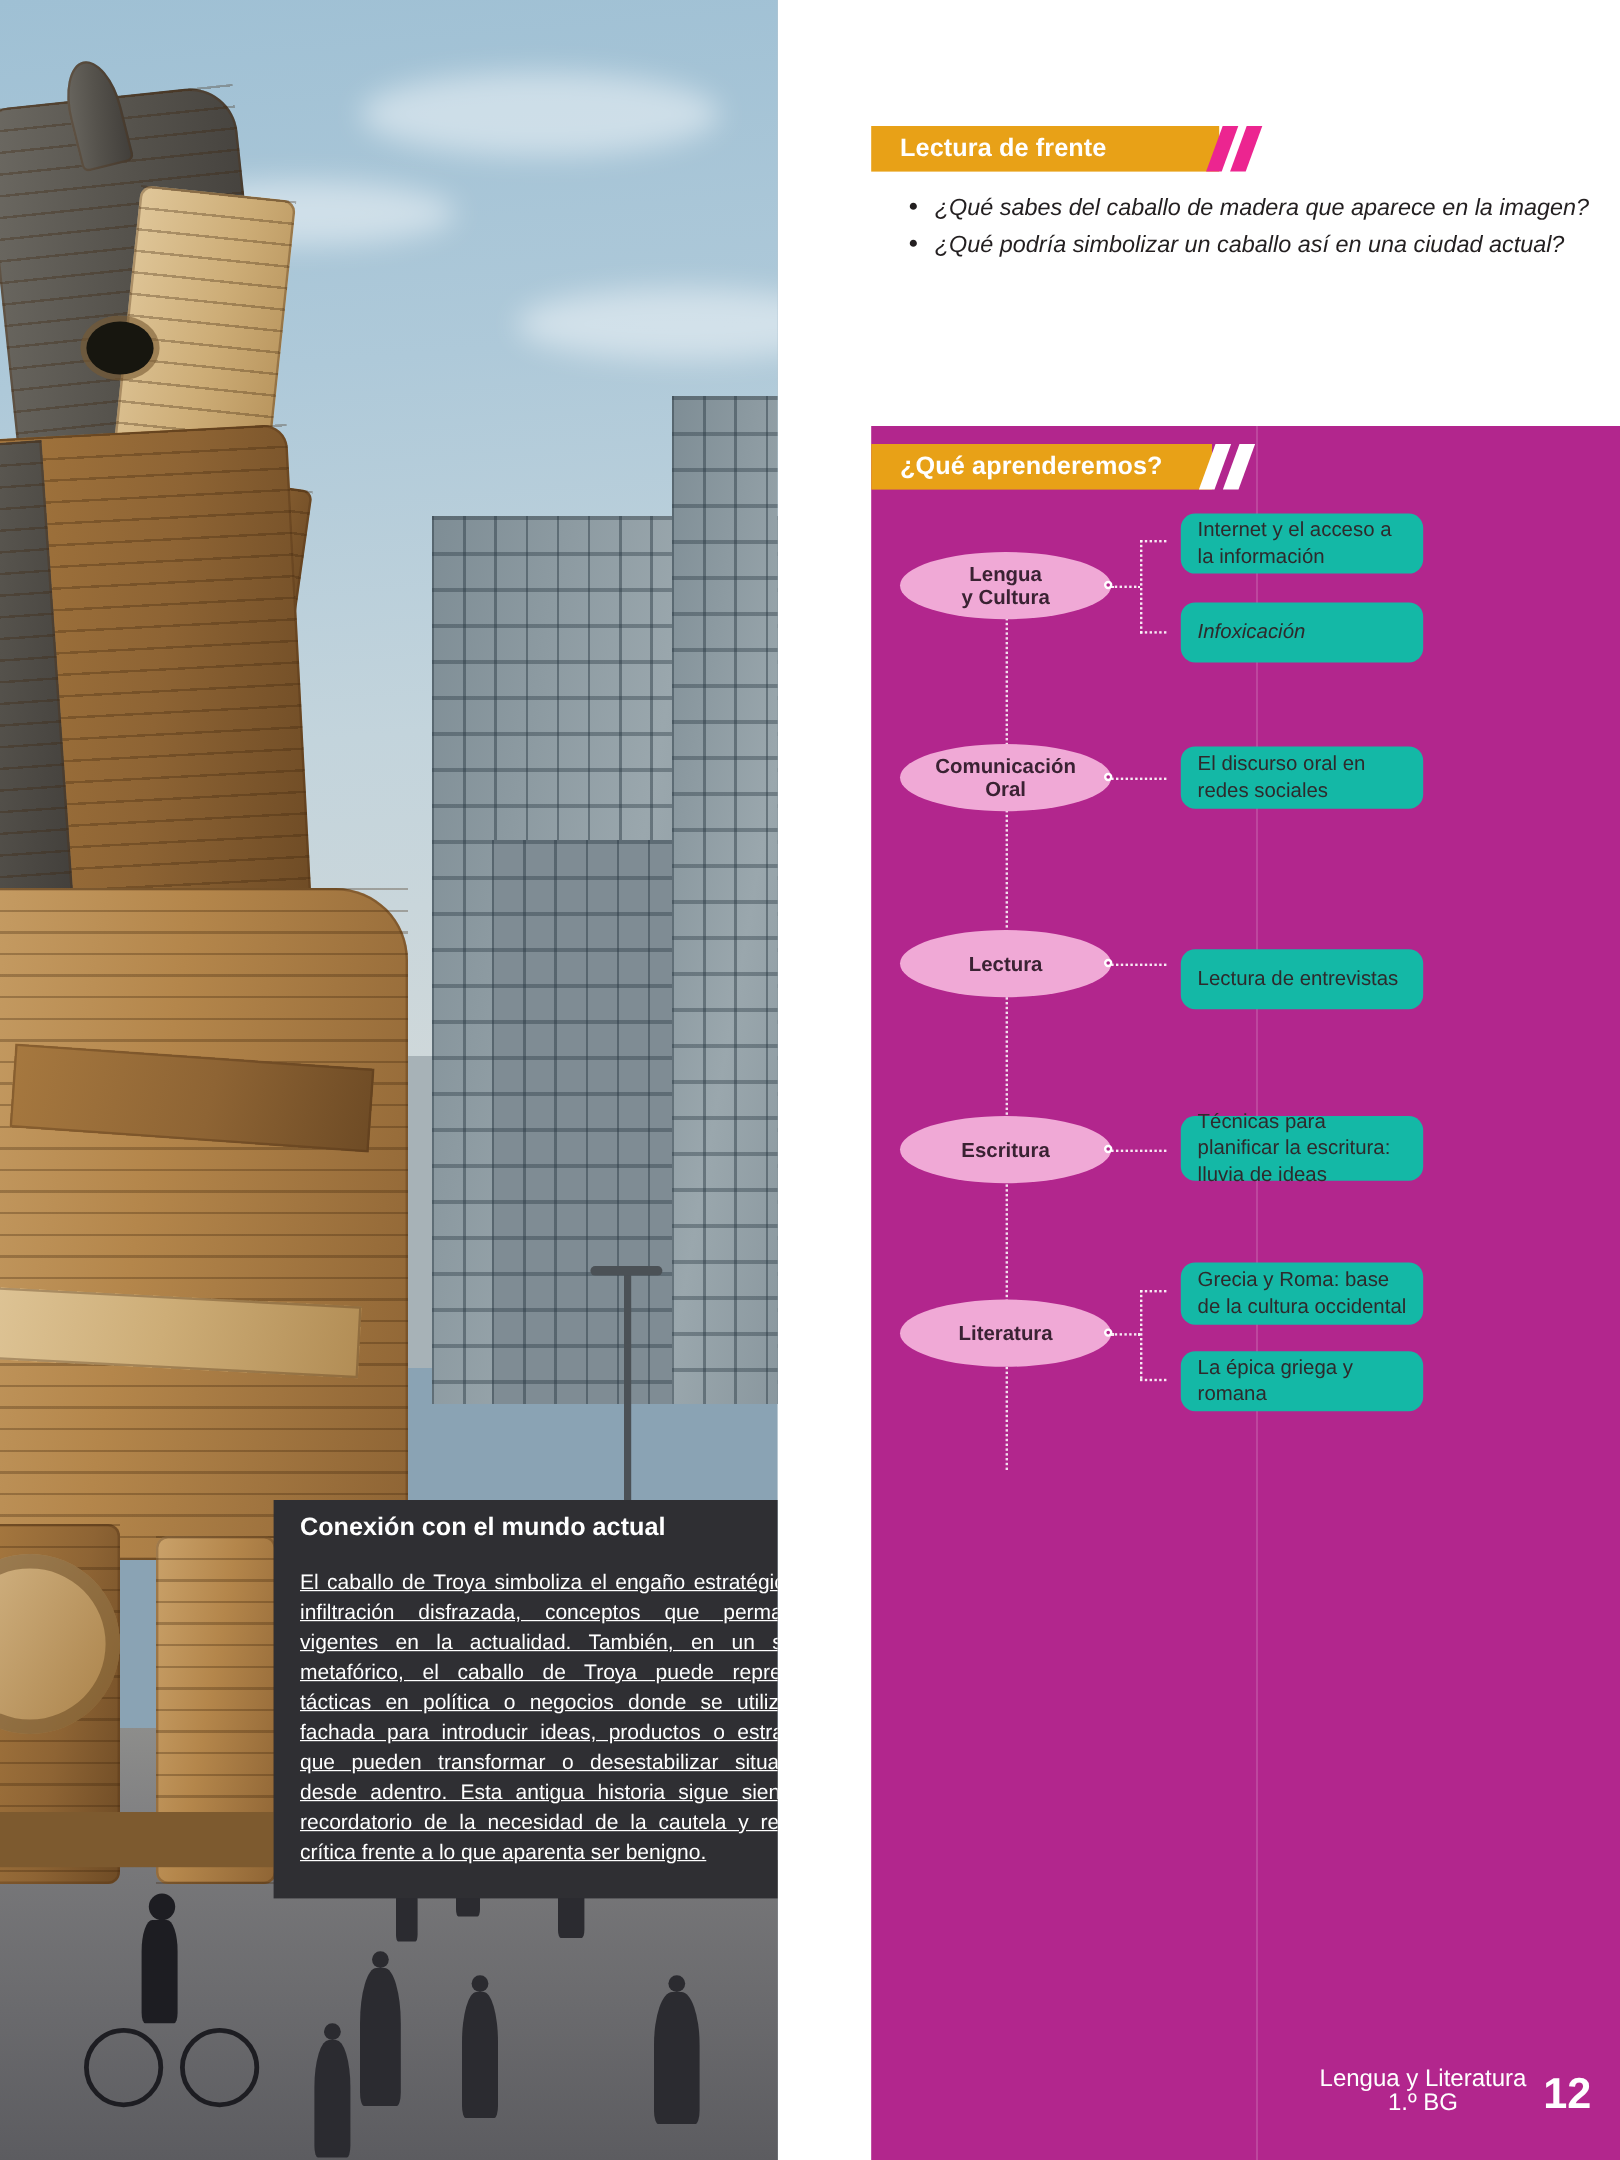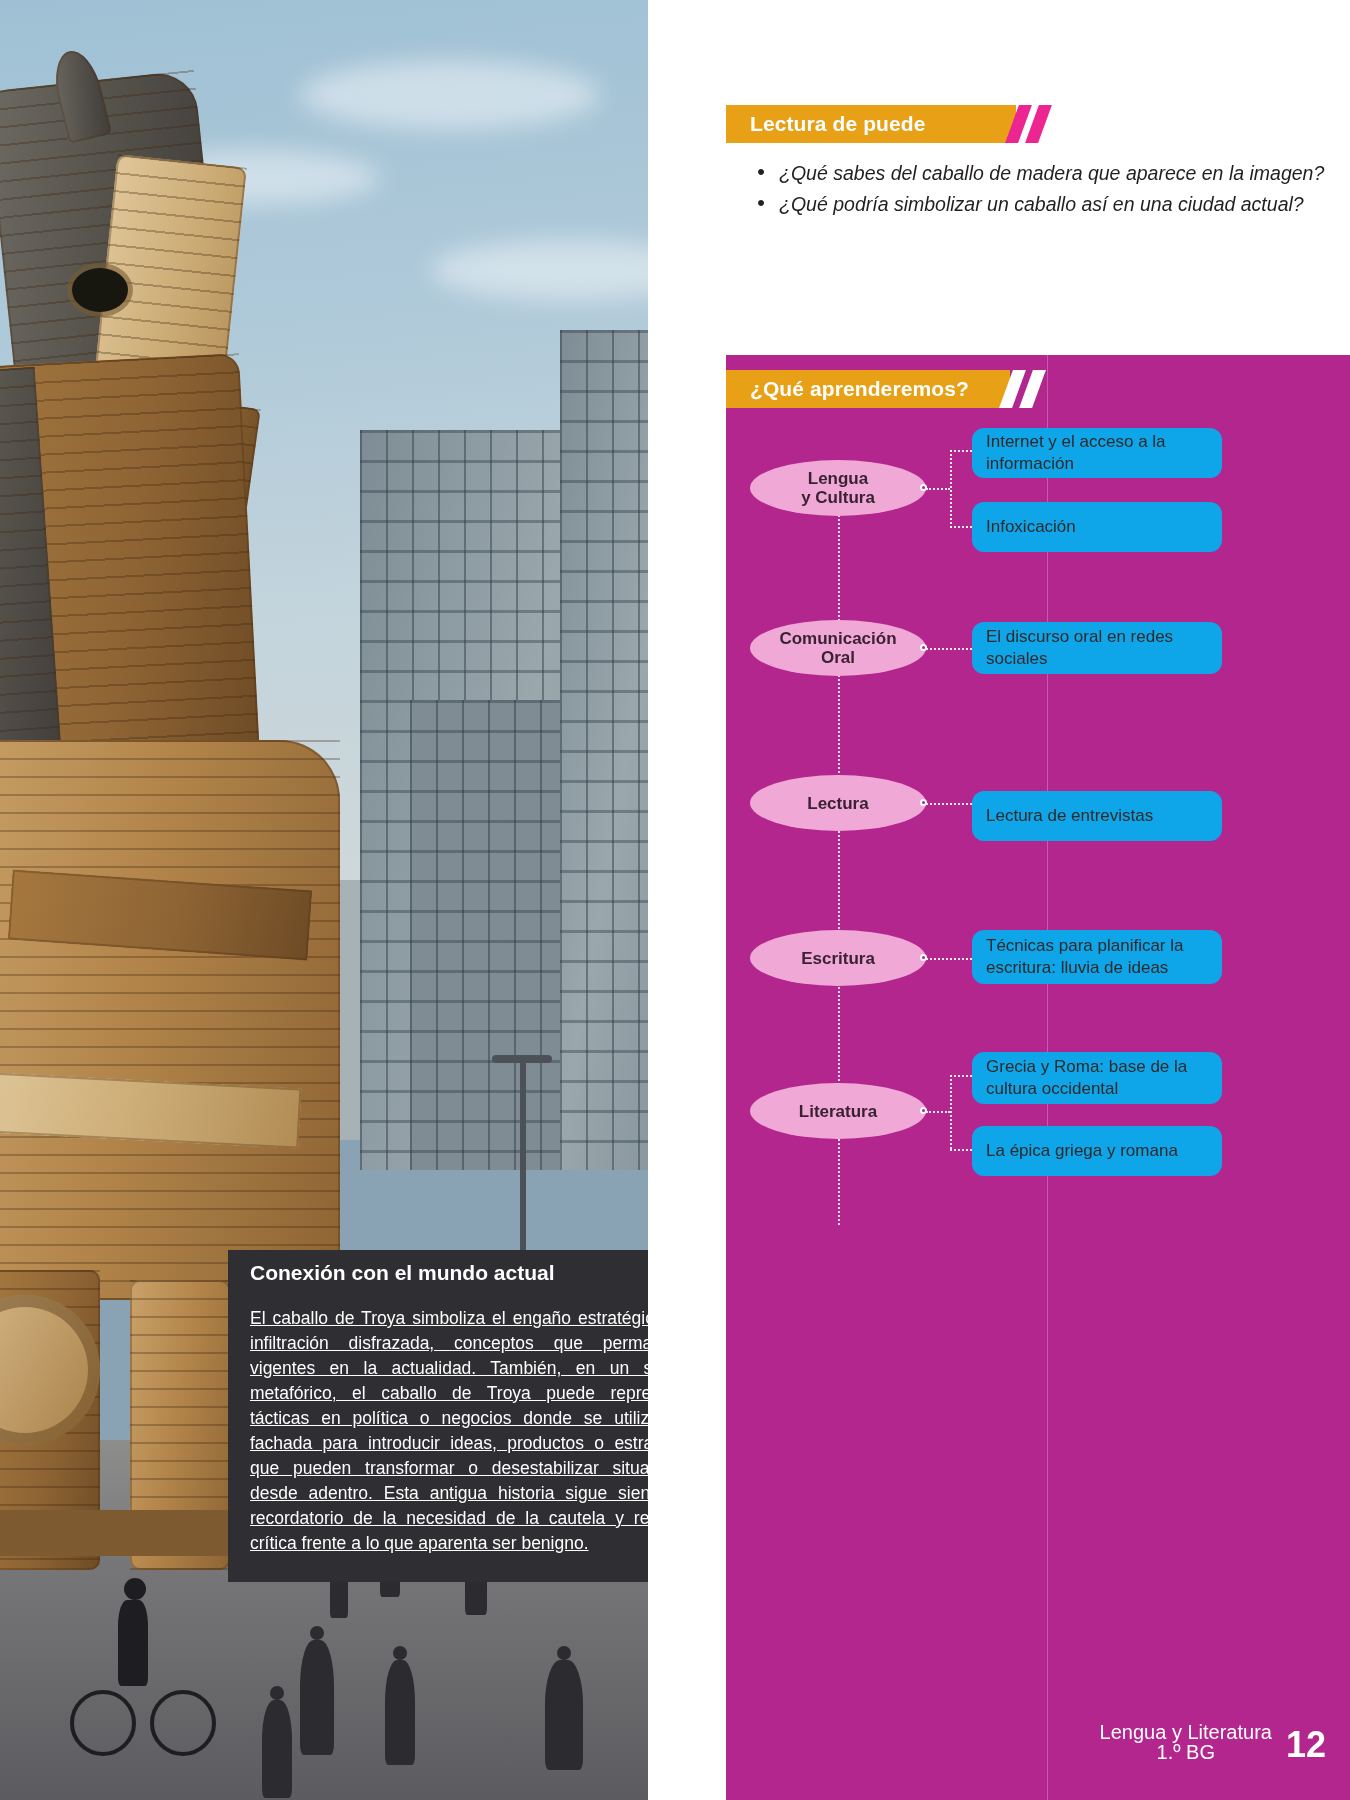--- a/index.html
+++ b/index.html
@@ -155,29 +155,30 @@
     width:176px; height:56px;
     display:flex; align-items:center; justify-content:center;
     text-align:center;
     color:#3a2233;
     font-weight:bold;
     font-size:17px;
     line-height:19px;
   }
   .card {
     position:absolute;
-    background:#0ea5e9;
+    background:#14b8a6;
     border-radius:12px;
     min-height:46px;
-    width:250px;
+    width:202px;
     display:flex; align-items:center;
     padding:8px 14px;
     font-size:17px;
     line-height:22px;
     color:#2e2a2c;
+    margin-left:12px;
   }
   .connector {
     position:absolute;
     border-top:2px dotted rgba(255,255,255,0.9);
     height:0;
   }
   .connector.v {
     border-top:none;
     border-left:2px dotted rgba(255,255,255,0.9);
     width:0;
@@ -333,21 +334,21 @@
       </div>
       <div class="conex-body">El caballo de Troya simboliza el engaño estratégico y la infiltración disfrazada, conceptos que permanecen vigentes en la actualidad. También, en un sentido metafórico, el caballo de Troya puede representar tácticas en política o negocios donde se utiliza una fachada para introducir ideas, productos o estrategias que pueden transformar o desestabilizar situaciones desde adentro. Esta antigua historia sigue siendo un recordatorio de la necesidad de la cautela y reflexión crítica frente a lo que aparenta ser benigno.</div>
     </div>
   </div>
 
   <div class="right-col"></div>
   <div class="magenta-panel"></div>
   <div class="vline" style="left:1047px;"></div>
 
   <div class="ribbon" style="left:726px; top:105px; width:290px;">
-    <span>Lectura de puede</span>
+    <span>Lectura de frente</span>
     <span class="tail">
       <i style="left:0;"></i>
       <i style="left:20px;"></i>
     </span>
   </div>
 
   <div class="li-block">
     <ul class="li-list">
       <li>¿Qué sabes del caballo de madera que aparece en la imagen?</li>
       <li>¿Qué podría simbolizar un caballo así en una ciudad actual?</li>
@@ -370,21 +371,21 @@
         <span>Lengua</span><br>
         <span>y Cultura</span>
       </span>
     </div>
     <div class="connector" style="left:200px; top:58px; width:24px;"></div>
     <div class="connector v" style="left:224px; top:20px; height:78px;"></div>
     <div class="connector" style="left:224px; top:20px; width:22px;"></div>
     <div class="connector" style="left:224px; top:96px; width:22px;"></div>
     <div class="dot" style="left:194px; top:54px;"></div>
     <div class="card" style="left:246px; top:-2px; height:50px;">Internet y el acceso a la información</div>
-    <div class="card" style="left:246px; top:72px; height:50px;">Infoxicación</div>
+    <div class="card" style="left:246px; top:72px; height:50px;font-style:italic;">Infoxicación</div>
 
     <div class="node" style="left:24px; top:190px;">
       <span>
         <span>Comunicación</span><br>
         <span>Oral</span>
       </span>
     </div>
     <div class="connector" style="left:200px; top:218px; width:46px;"></div>
     <div class="dot" style="left:194px; top:214px;"></div>
     <div class="card" style="left:246px; top:192px; height:52px;">El discurso oral en redes sociales</div>

